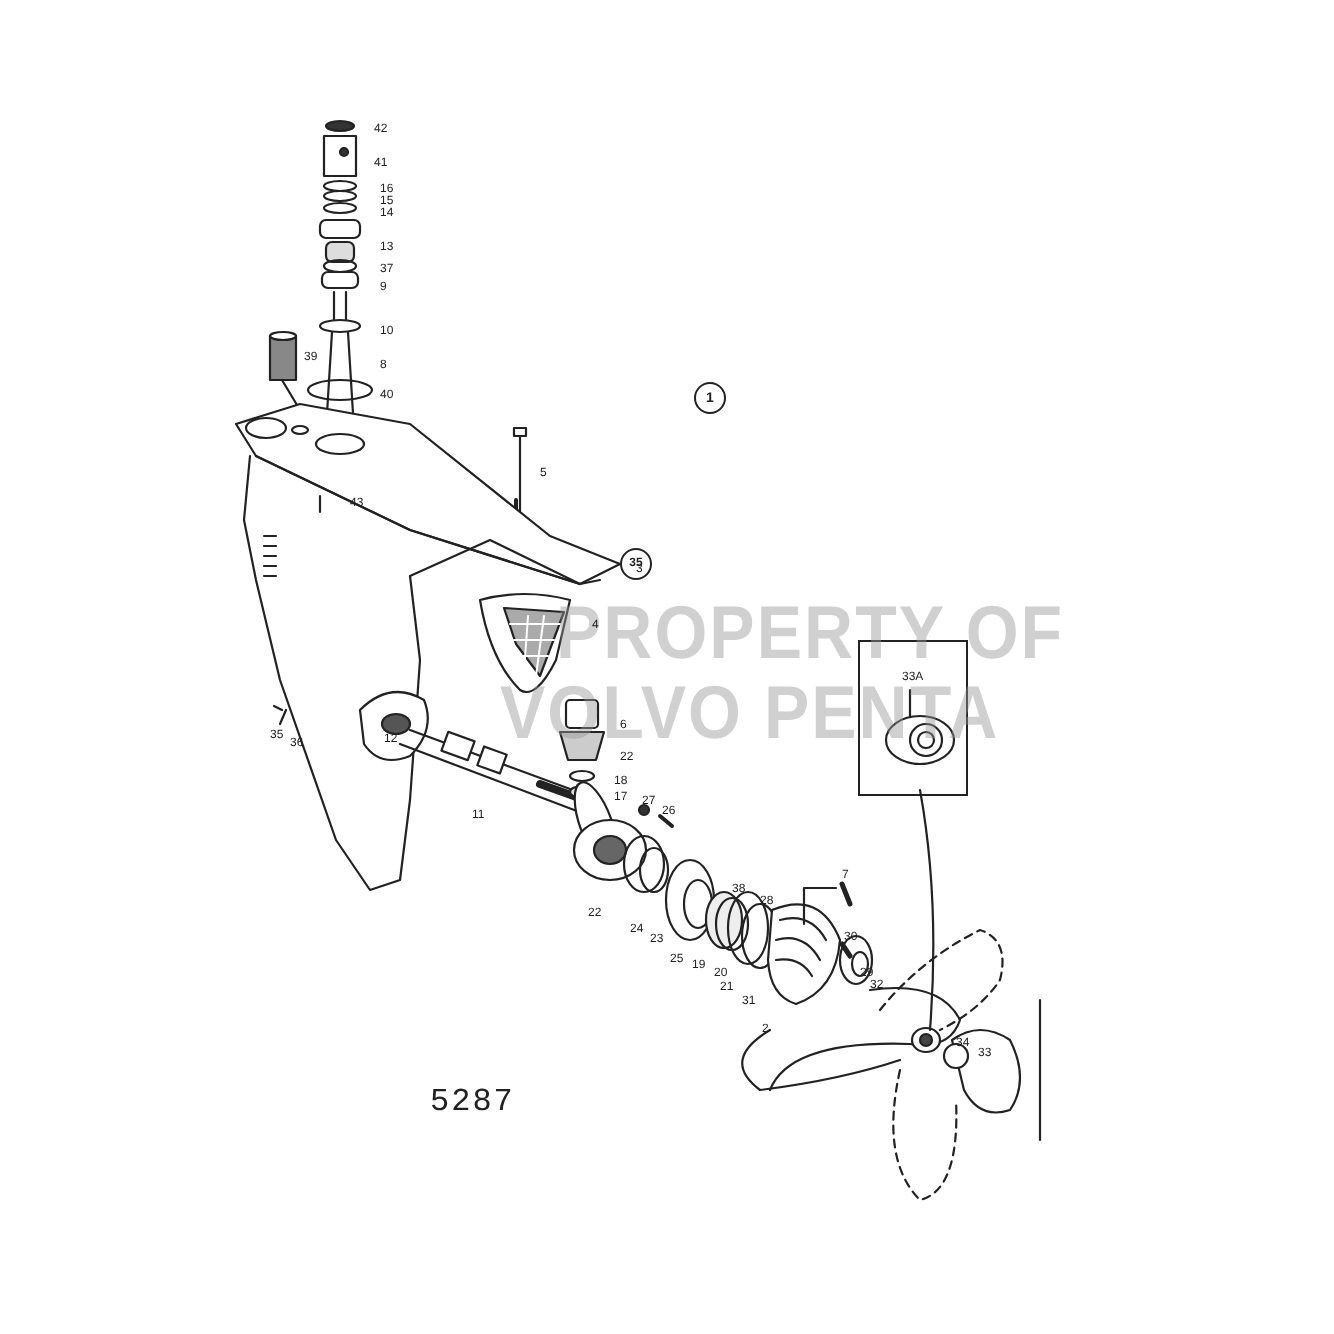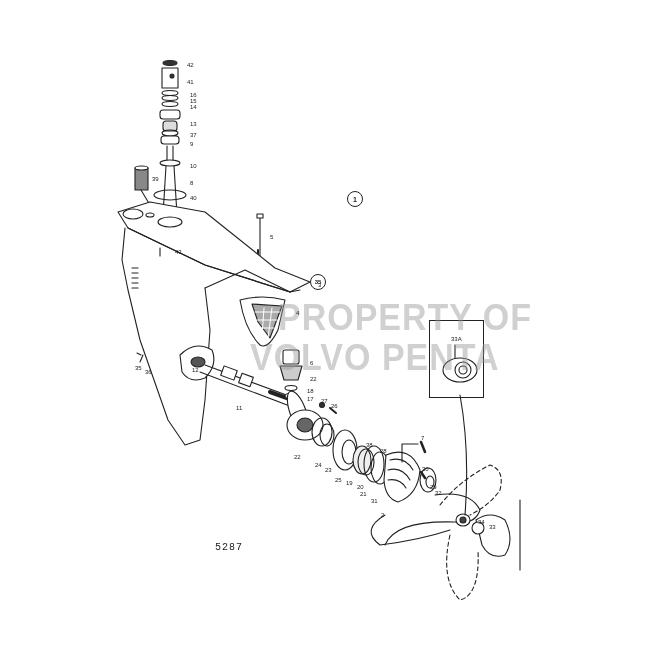--- a/index.html
+++ b/index.html
@@ -2,21 +2,21 @@
 <html><head>
 <meta charset="utf-8">
 <style>
   html,body{margin:0;padding:0;background:#fff;}
   body{width:667px;height:667px;position:relative;overflow:hidden;font-family:"Liberation Sans",sans-serif;}
   #diagram{position:absolute;left:0;top:0;width:667px;height:667px;text-decoration:underline;}
   .lbl{position:absolute;font-size:6px;color:#222;line-height:1;white-space:nowrap;font-family:"Liberation Sans",sans-serif;}
   .circ{position:absolute;border:1.2px solid #222;border-radius:50%;font-size:7px;color:#222;display:flex;align-items:center;justify-content:center;font-weight:bold;box-sizing:border-box;}
   .inset{position:absolute;border:1.3px solid #222;box-sizing:border-box;}
   .watermark{position:absolute;color:rgba(150,150,150,0.45);font-size:34px;font-weight:bold;letter-spacing:1px;line-height:1;font-family:"Liberation Sans",sans-serif;transform:scaleY(1.1);}
-  .drawingnum{position:absolute;font-family:"Liberation Mono",monospace;font-size:10px;color:#222;letter-spacing:1px;}
+  .drawingnum{position:absolute;font-family:"Liberation Mono",monospace;font-size:16px;color:#222;letter-spacing:1px;}
 </style>
 </head>
 <body>
 
 <div id="diagram">
   <svg width="667" height="667" viewBox="0 0 667 667" style="position:absolute;left:0;top:0">
     <g fill="none" stroke="#222" stroke-width="1.1" stroke-linejoin="round" stroke-linecap="round">
 
       <ellipse cx="170" cy="63" rx="7" ry="2.5" fill="#333"></ellipse>
       <rect x="162" y="68" width="16" height="20" fill="#fff"></rect>

